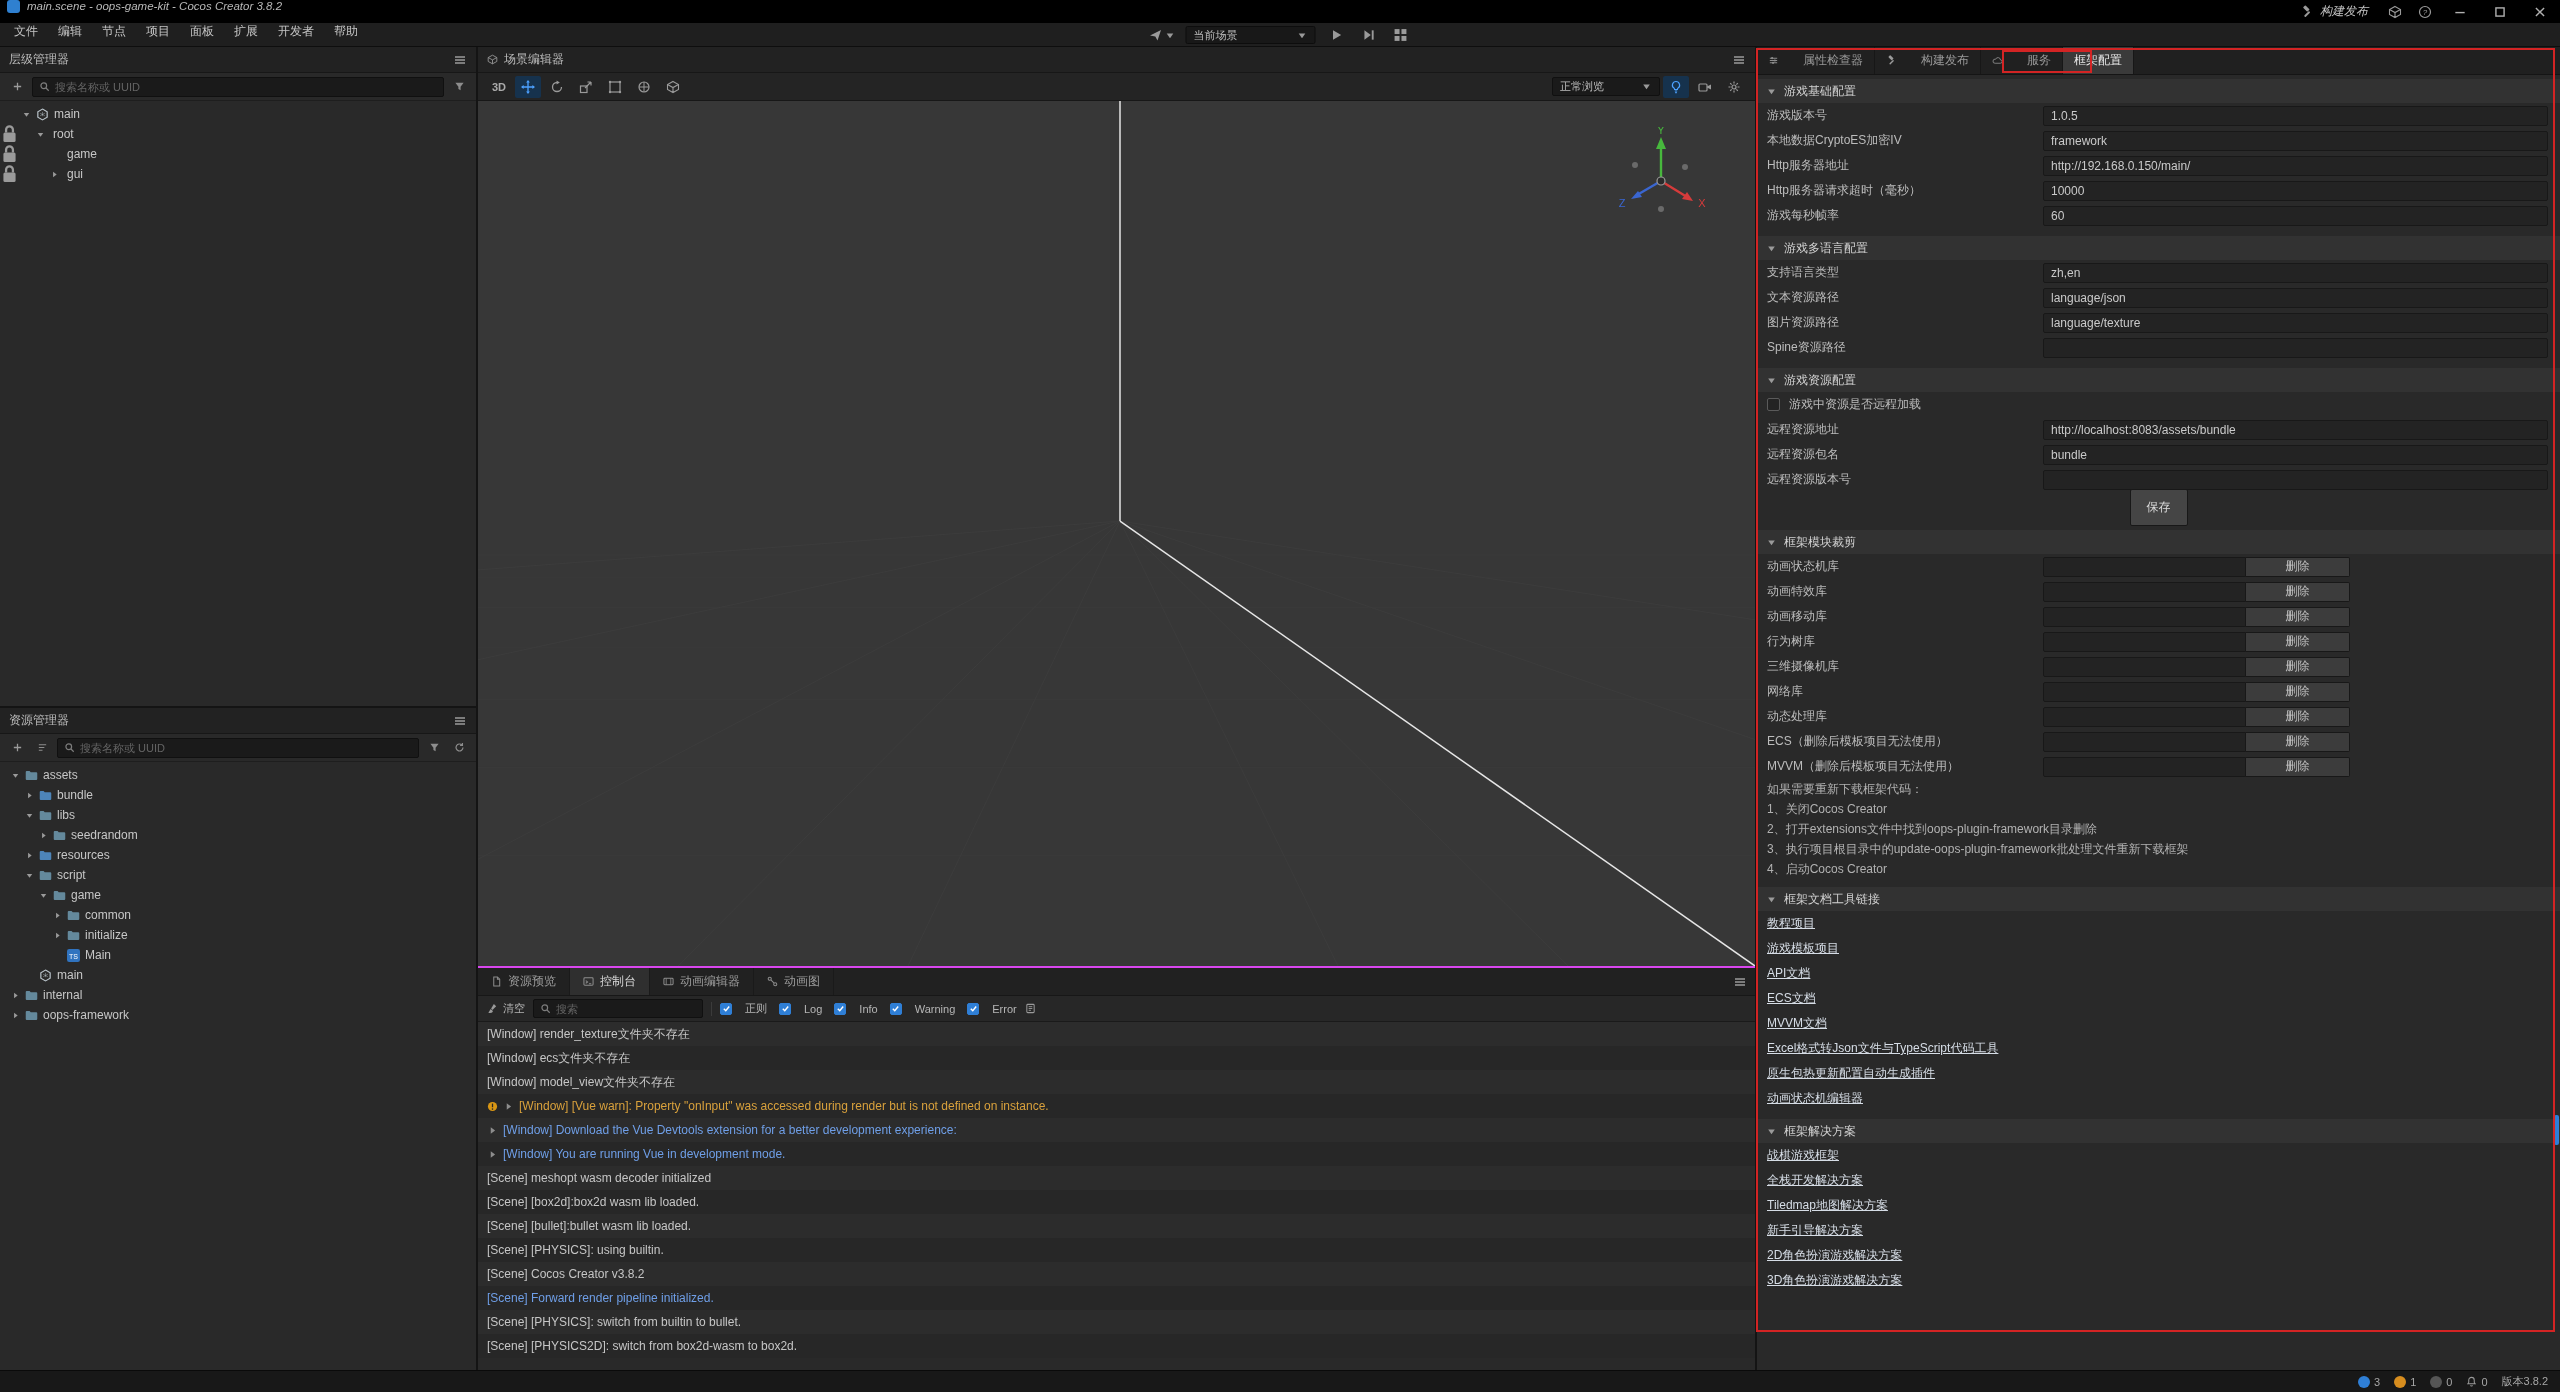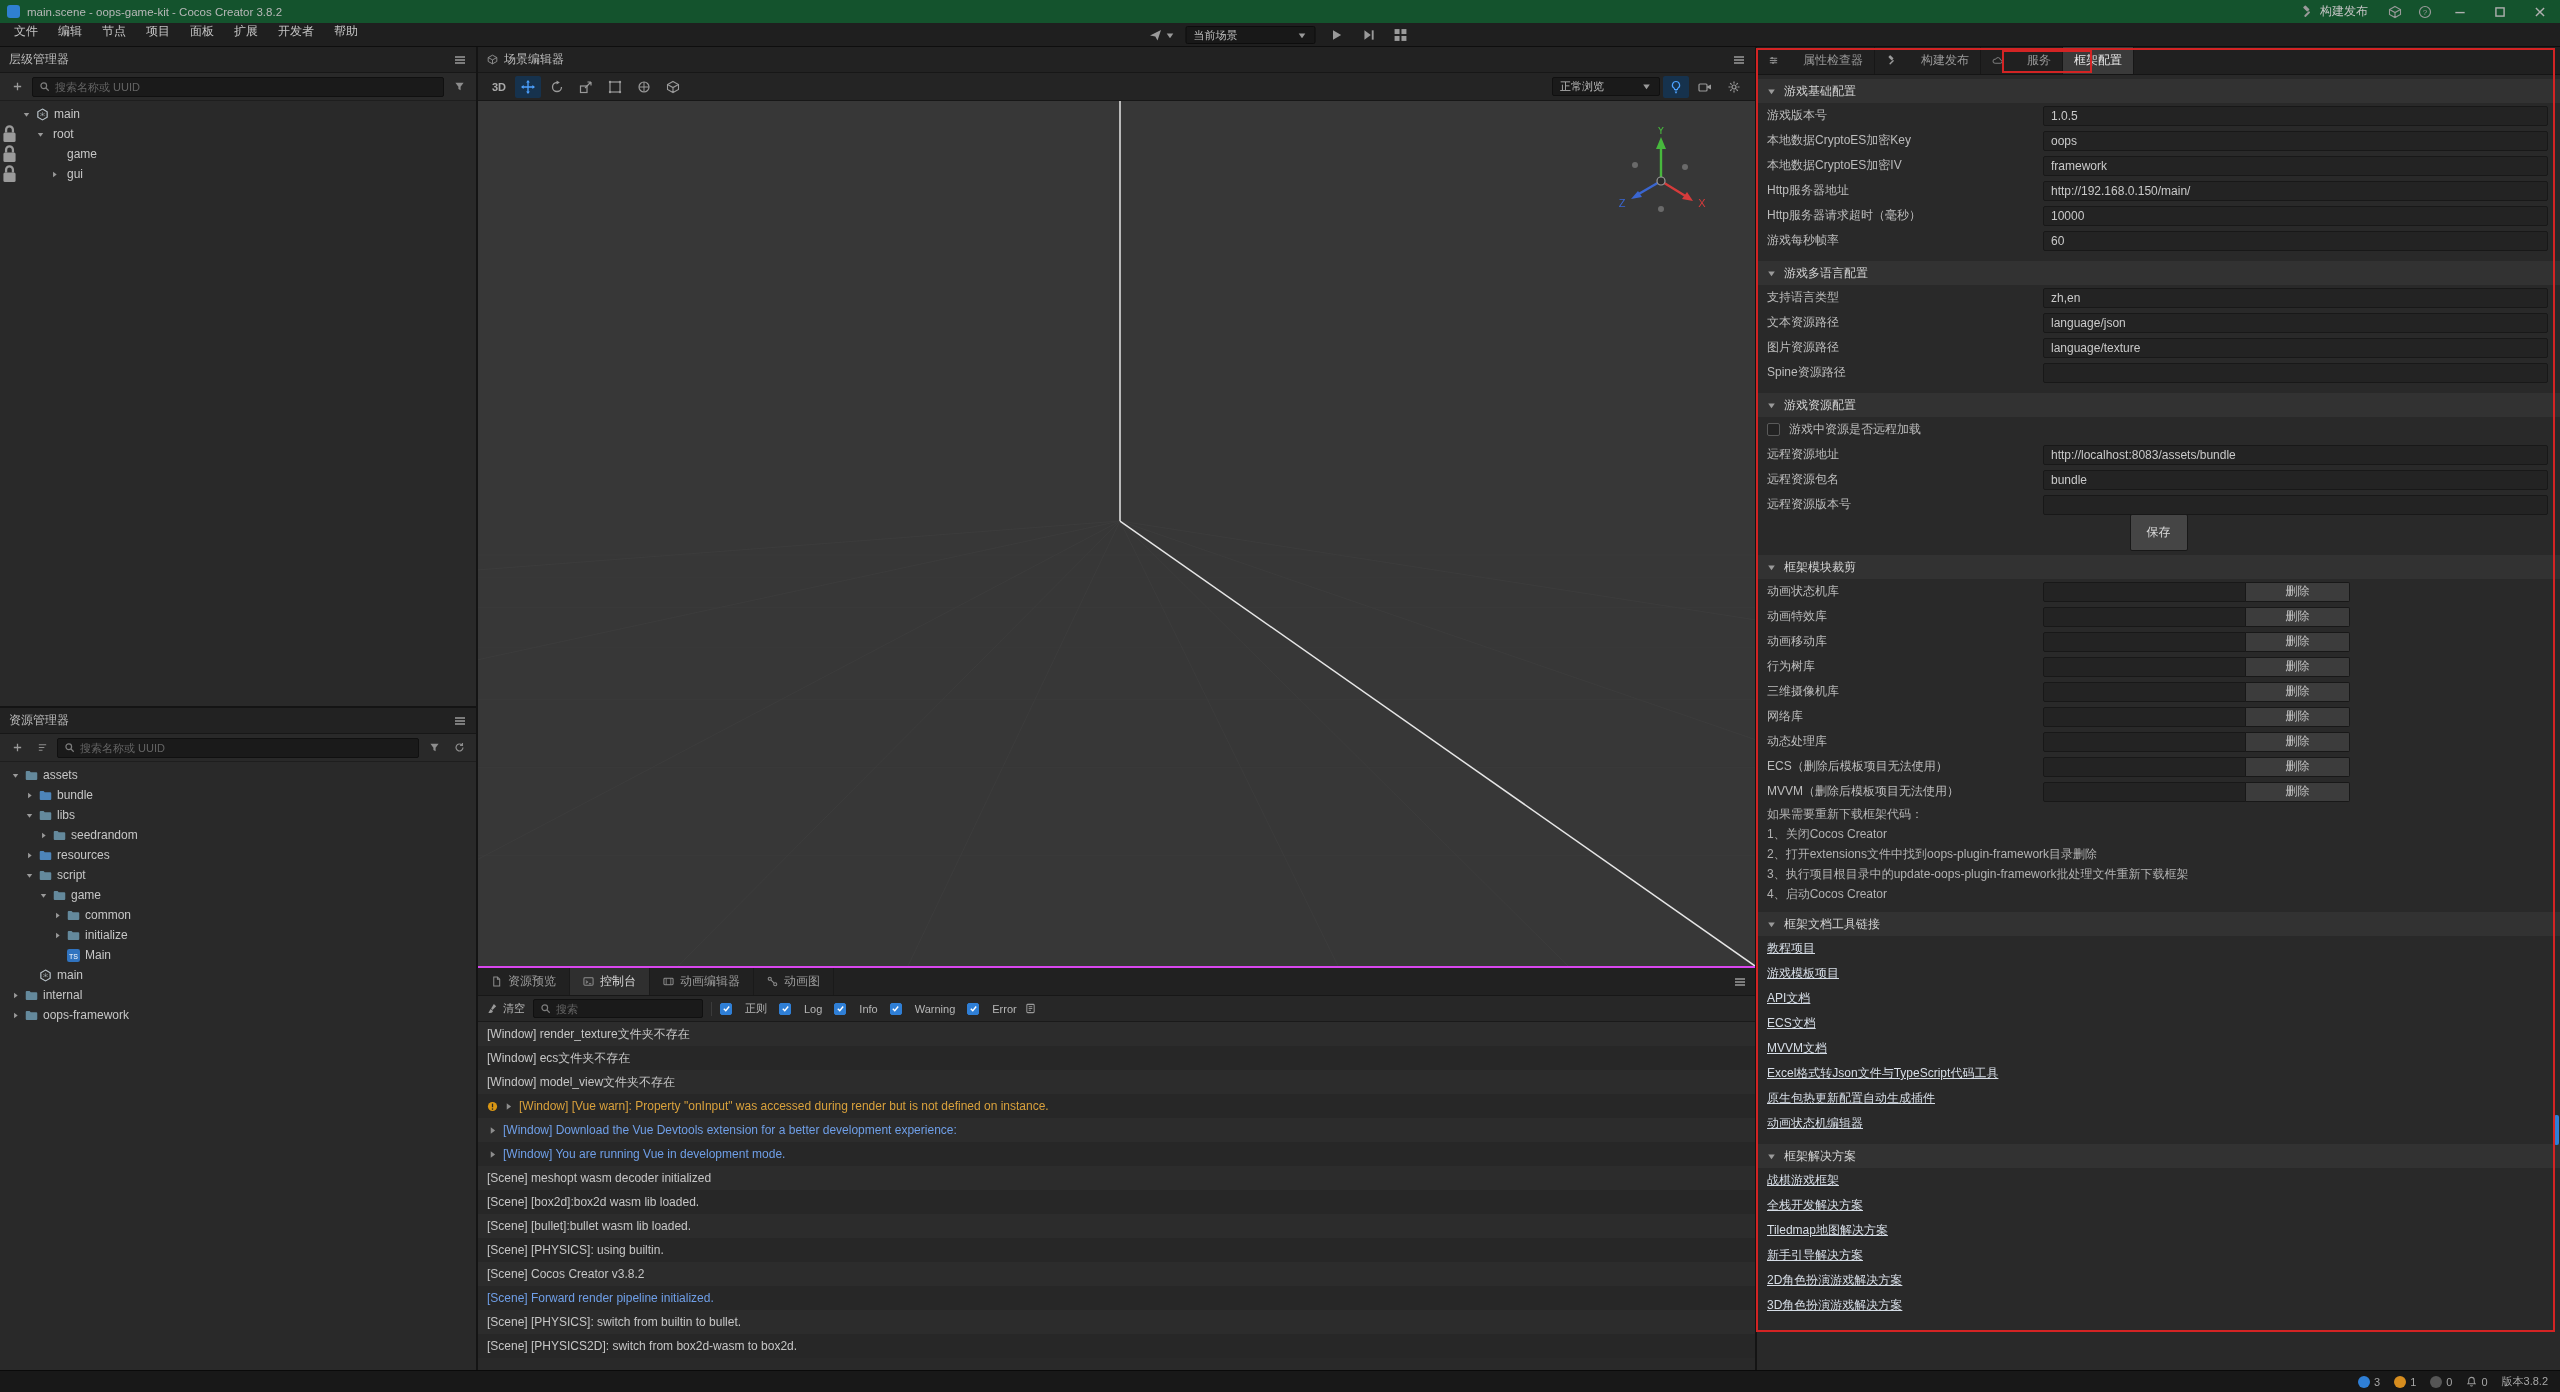--- a/index.html
+++ b/index.html
@@ -1,21 +1,21 @@
 <!DOCTYPE html>
 <html><head>
 <meta charset="utf-8">
 <style>
   * { margin:0; padding:0; box-sizing:border-box; }
   html,body { width:2560px; height:1392px; background:#1c1c1c; overflow:hidden;
     font-family:"Liberation Sans","DejaVu Sans",sans-serif; color:#c8c8c8; font-size:12px; user-select:none; }
   #app { position:relative; width:2560px; height:1392px; display:flex; flex-direction:column; }
 
   
-  .titlebar { height:23px; background:#14532d; display:flex; align-items:center; flex:0 0 auto; }
+  .titlebar { height:23px; background:#000000; display:flex; align-items:flex-start; flex:0 0 auto;font-style:italic; }
   .logo { width:13px; height:13px; border-radius:3px; margin:0 7px; background:#2f80d0; flex:0 0 auto; }
   .win-title { font-size:11.5px; color:#b8b8b8; white-space:nowrap; }
   .tb-right { margin-left:auto; display:flex; align-items:center; height:100%; }
   .build-btn { display:flex; align-items:center; gap:6px; padding:0 12px; color:#c3c3c3; height:100%; }
   .tb-iconbtn { width:30px; height:100%; display:flex; align-items:center; justify-content:center; color:#a8a8a8; }
   .win-btn { width:40px; height:100%; display:flex; align-items:center; justify-content:center; color:#aaa; }
   .menubar { height:24px; background:#1f1f1f; border-bottom:1px solid #0e0e0e; display:flex; align-items:flex-start; position:relative; flex:0 0 auto; }
   #menu-items { display:flex; align-items:center; padding-left:4px; }
   .menu-item { padding:0 10px; color:#c4c4c4; font-size:12px; cursor:default; }
   .center-toolbar { position:absolute; left:50%; top:0; transform:translateX(-50%); height:24px; display:flex; align-items:center; gap:10px; }
@@ -953,26 +953,20 @@
             </span>
             <span>游戏基础配置</span>
           </div>
           <div class="prop-row">
             <span class="prop-label">游戏版本号</span>
             <span class="prop-value">
               <input class="field" value="1.0.5" style="">
             </span>
           </div>
           <div class="prop-row">
-            <span class="prop-label">本地数据CryptoES加密Key</span>
-            <span class="prop-value">
-              <input class="field" value="oops" style="">
-            </span>
-          </div>
-          <div class="prop-row">
             <span class="prop-label">本地数据CryptoES加密IV</span>
             <span class="prop-value">
               <input class="field" value="framework" style="">
             </span>
           </div>
           <div class="prop-row">
             <span class="prop-label">Http服务器地址</span>
             <span class="prop-value">
               <input class="field" value="http://192.168.0.150/main/" style="">
             </span>

